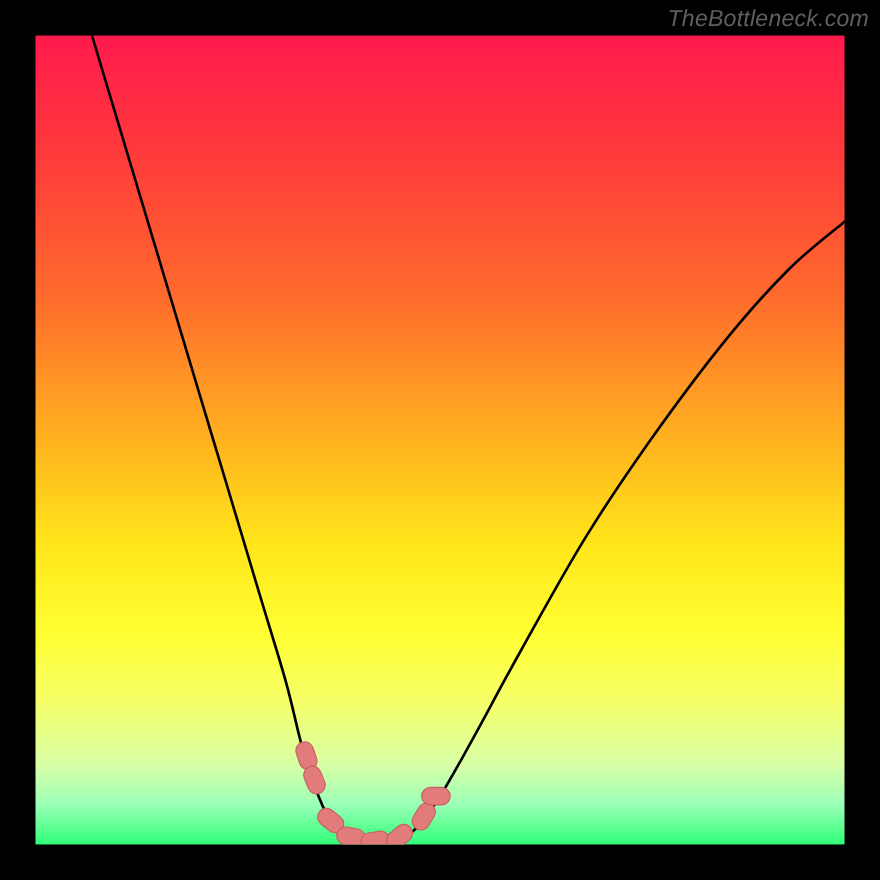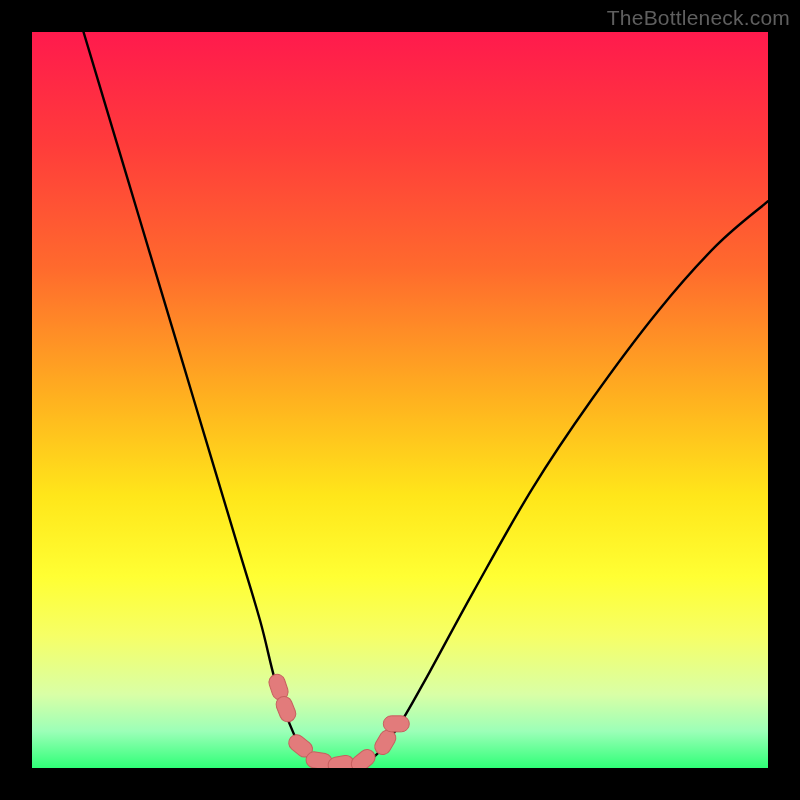--- a/index.html
+++ b/index.html
@@ -34,20 +34,21 @@
   }
   .watermark {
     position: absolute;
     top: 6px;
     right: 10px;
     font-size: 21px;
     color: #5f5f5f;
     font-weight: 400;
     letter-spacing: 0.2px;
     user-select: none;
+    font-style: italic;
   }
 </style>
 </head>
 <body>
 
 <div class="frame">
   <div class="plot">
     <svg viewBox="0 0 736 736">
       <defs>
         <linearGradient id="bg-grad" x1="0" y1="0" x2="0" y2="1">

